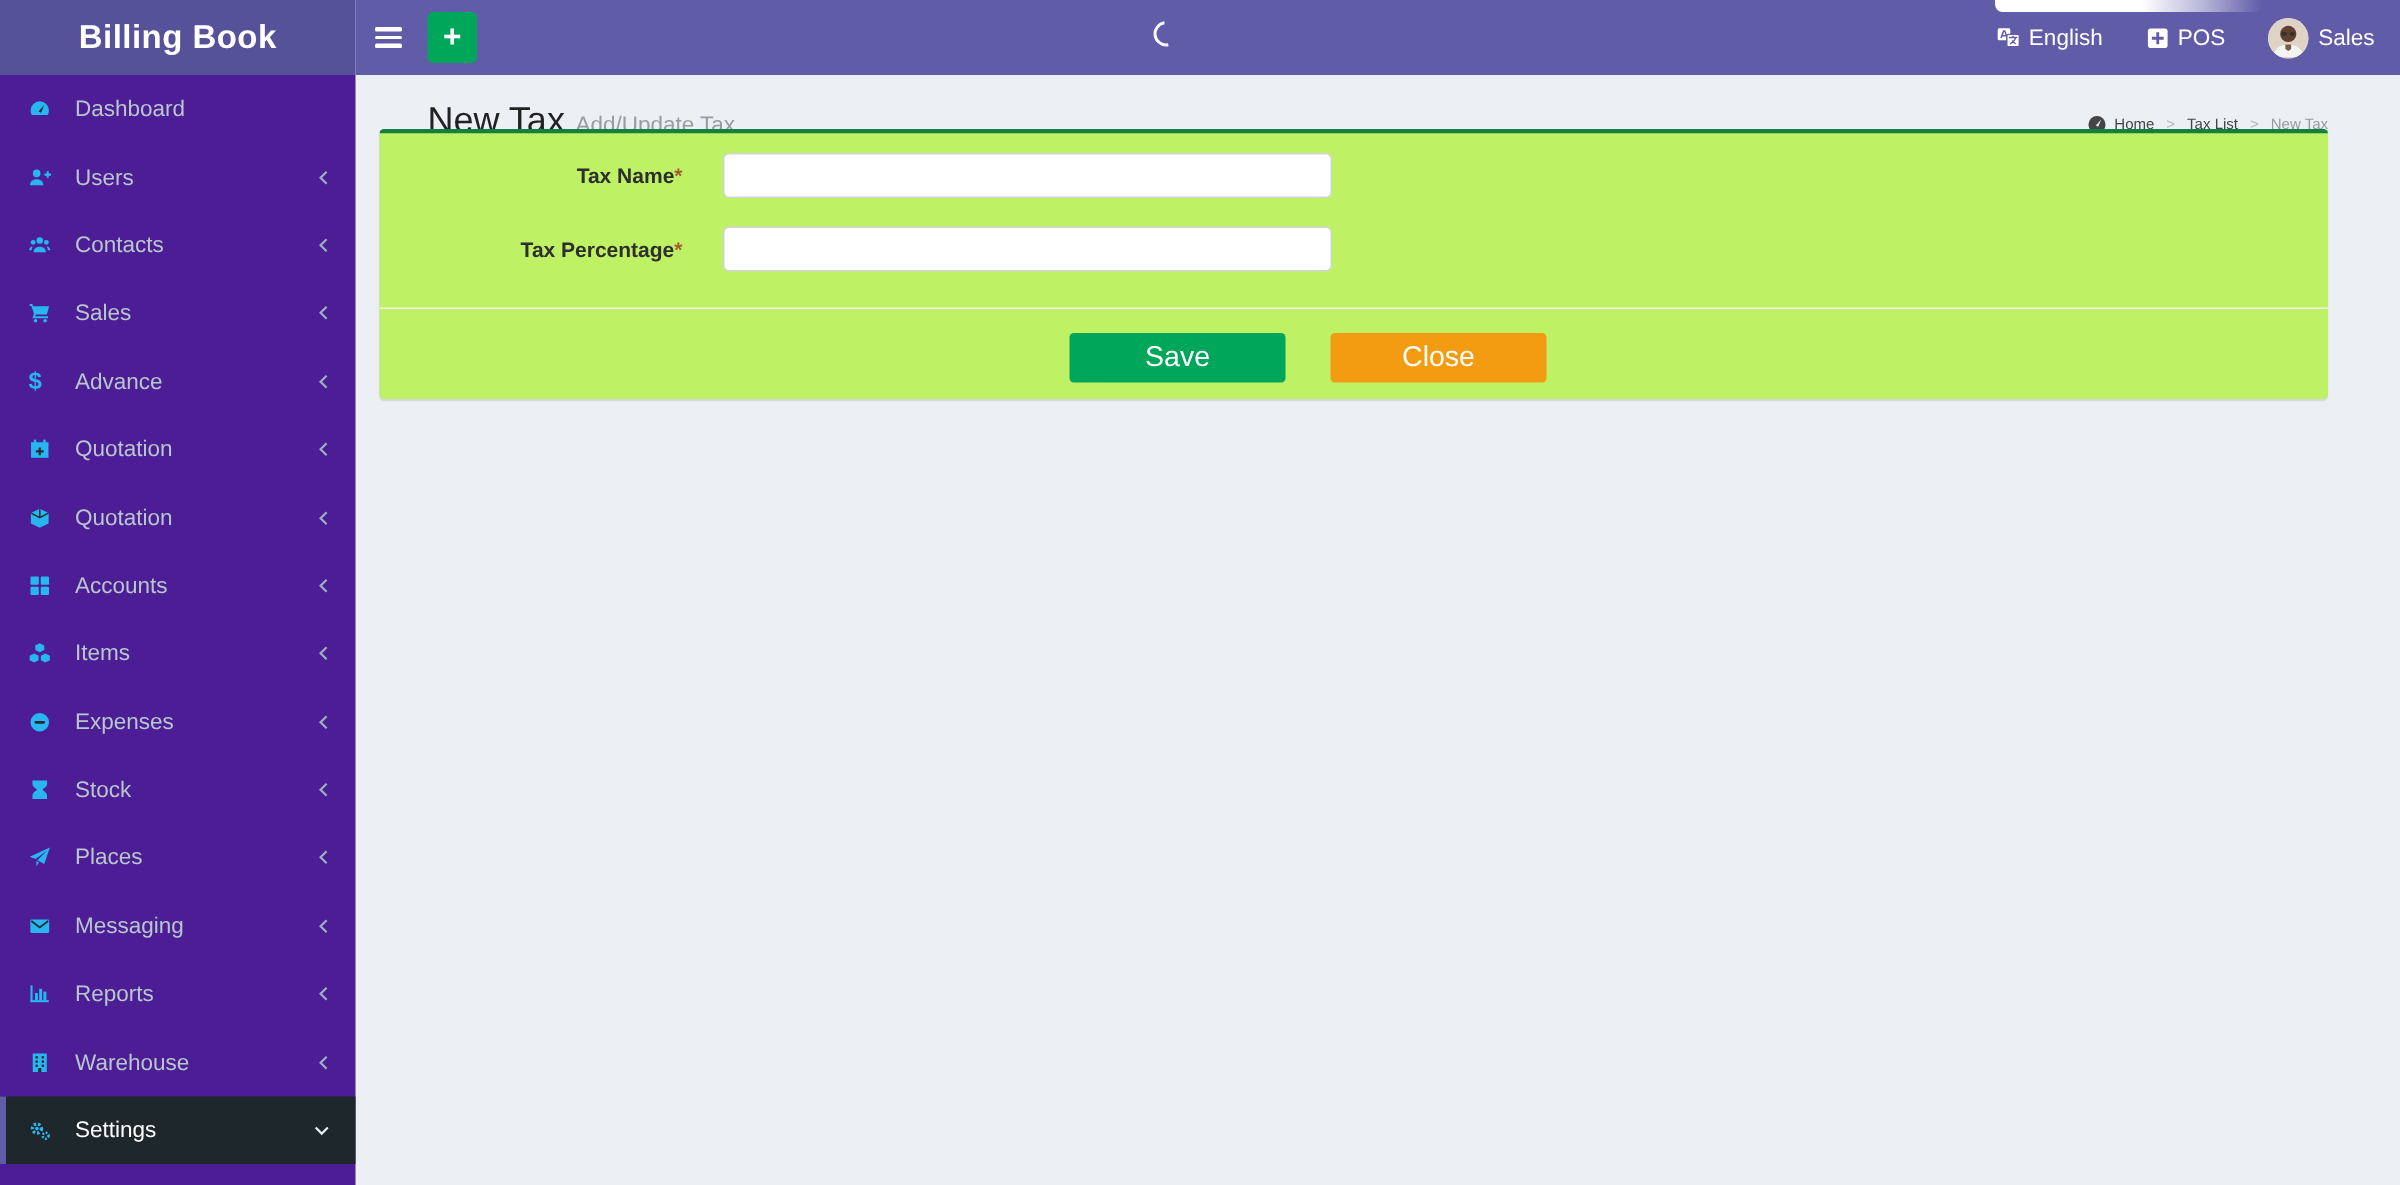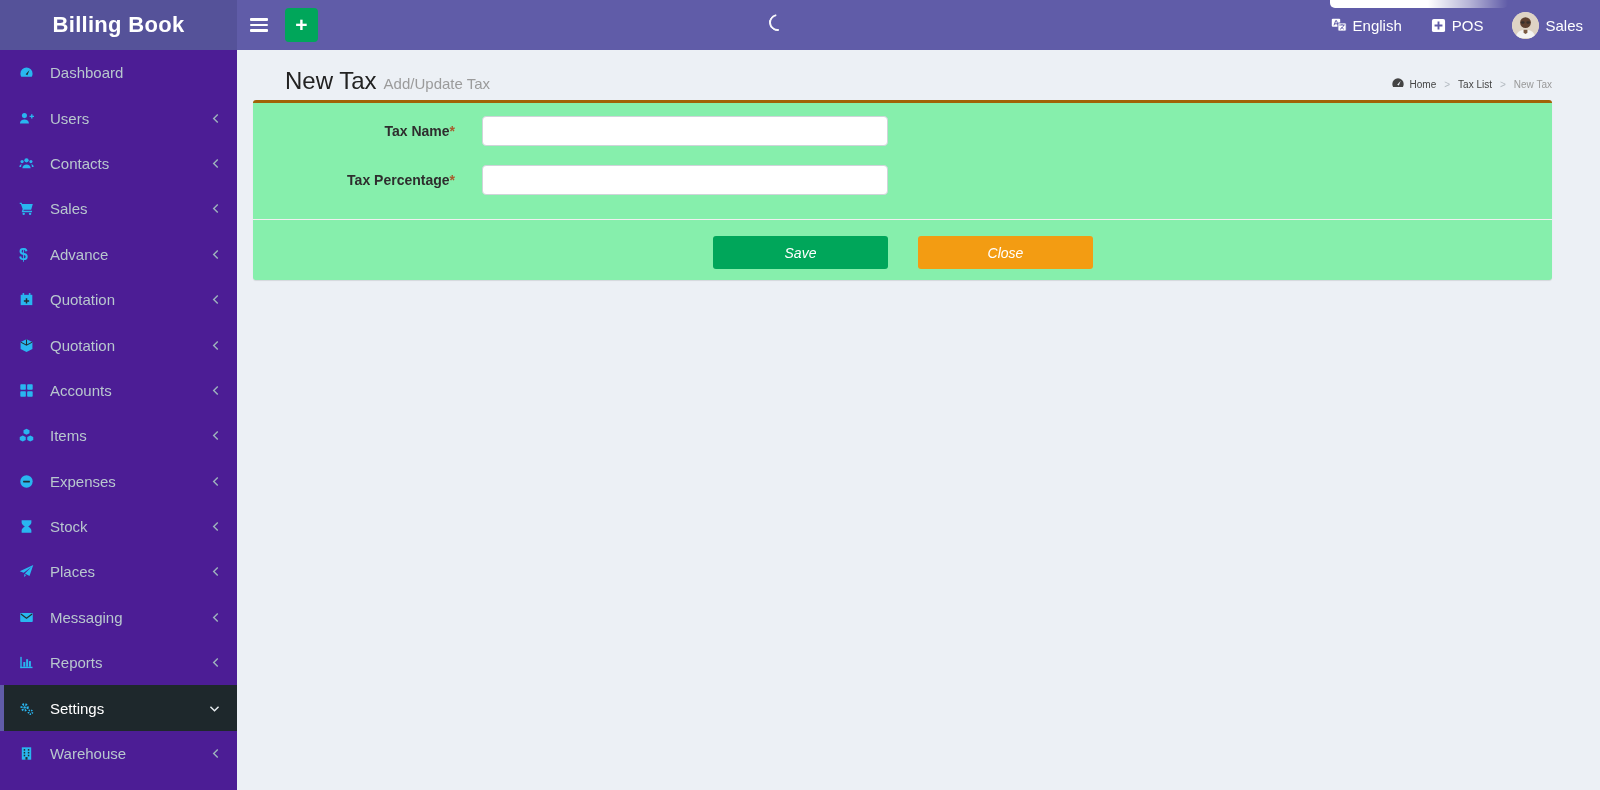--- a/index.html
+++ b/index.html
@@ -45,31 +45,31 @@
   .content { position:absolute; left:237px; top:50px; width:1363px; height:740px; }
   .content-header { display:flex; justify-content:space-between; align-items:flex-end;
                     padding:17px 48px 0 16px; }
   .page-title { font-size:24px; font-weight:400; color:#222;margin-left:32px; }
   .page-title small { font-size:15px; color:#9b9b9b; margin-left:7px; }
   .breadcrumb { display:flex; align-items:center; gap:8px; font-size:10px; color:#444; padding-bottom:3px; }
   .breadcrumb a { color:#444; text-decoration:none; display:flex; align-items:center; gap:5px; cursor:pointer; }
   .breadcrumb .sep { color:#b3bac0; }
   .breadcrumb .current { color:#999; }
 
-  .card { position:absolute; left:16px; top:50px; width:1299px; height:180px; background:#86efac;
-          border-top:3px solid #a16207; border-radius:3px; box-shadow:0 1px 1px rgba(0,0,0,.1); }
+  .card { position:absolute; left:16px; top:36px; width:1299px; height:180px; background:#bef264;
+          border-top:3px solid #15803d; border-radius:3px; box-shadow:0 1px 1px rgba(0,0,0,.1); }
   .card-body { padding:13px 0 0 0; }
   .form-row { display:flex; align-items:center; margin-bottom:19px; }
   .form-label { width:202px; text-align:right; font-weight:700; font-size:14px; color:#2e2e2e; }
   .req { color:#a85c2e; }
   .form-input { margin-left:27px; width:406px; height:30px; border:1px solid #cfd4d9; border-radius:4px;
                 padding:0 9px; font-size:14px; color:#333; outline:none; background:#fff; }
   .card-footer { border-top:1px solid #f0f0f0; margin-top:24px; padding:16px 0 0 460px; display:flex; gap:30px; }
-  .btn { width:175px; height:33px; border:none; border-radius:3px; color:#fff; font-size:14px;
-         font-family:inherit; cursor:pointer;font-style:italic; }
+  .btn { width:144px; height:33px; border:none; border-radius:3px; color:#fff; font-size:19px;
+         font-family:inherit; cursor:pointer; }
   .btn-save { background:#00a65a; }
   .btn-close { background:#f39c12; }
 </style>
 </head>
 <body>
 
 <div class="screen">
 
   <div class="logo">
     <span>Billing Book</span>
@@ -327,38 +327,20 @@
             <rect x="1.4" y="12.5" width="13" height="1.5"></rect>
             <rect x="4.6" y="7.5" width="2.1" height="5"></rect>
             <rect x="7.6" y="4.5" width="2.1" height="8"></rect>
             <rect x="10.6" y="6.5" width="2.1" height="6"></rect>
           </svg>
       </span>
       <span class="slabel">Reports</span>
       <span class="chev">
           <svg width="9" height="11" viewBox="0 0 10 12">
             <path d="M7.5 1.5 3 6l4.5 4.5" stroke="currentColor" stroke-width="1.6" fill="none"></path>
-          </svg>
-        </span>
-    </div>
-
-    <div class="side-item active">
-      <span class="icon-box">
-        <svg viewBox="0 0 16 16">
-            <g fill="none" stroke="currentColor">
-              <circle cx="6" cy="6.8" r="3.2" stroke-width="2.4" stroke-dasharray="1.7 1.4"></circle>
-              <circle cx="12.2" cy="11.9" r="2.1" stroke-width="1.8" stroke-dasharray="1.3 1.1"></circle>
-            </g>
-            <circle cx="6" cy="6.8" r="1.3" fill="currentColor"></circle>
-          </svg>
-      </span>
-      <span class="slabel">Settings</span>
-      <span class="chev">
-          <svg width="11" height="9" viewBox="0 0 12 10">
-            <path d="M1.5 3 6 7.5 10.5 3" stroke="currentColor" stroke-width="1.6" fill="none"></path>
           </svg>
         </span>
     </div>
 
     <div class="side-item">
       <span class="icon-box">
         <svg viewBox="0 0 16 16" fill="currentColor">
             <path d="M3 1.4h10v13.2H3z"></path>
             <g fill="#222d32">
               <rect x="5" y="3.3" width="1.6" height="1.7"></rect>
@@ -368,20 +350,38 @@
               <rect x="5" y="9.3" width="1.6" height="1.7"></rect>
               <rect x="9.4" y="9.3" width="1.6" height="1.7"></rect>
               <rect x="6.9" y="11.8" width="2.2" height="2.8"></rect>
             </g>
           </svg>
       </span>
       <span class="slabel">Warehouse</span>
       <span class="chev">
           <svg width="9" height="11" viewBox="0 0 10 12">
             <path d="M7.5 1.5 3 6l4.5 4.5" stroke="currentColor" stroke-width="1.6" fill="none"></path>
+          </svg>
+        </span>
+    </div>
+
+    <div class="side-item active">
+      <span class="icon-box">
+        <svg viewBox="0 0 16 16">
+            <g fill="none" stroke="currentColor">
+              <circle cx="6" cy="6.8" r="3.2" stroke-width="2.4" stroke-dasharray="1.7 1.4"></circle>
+              <circle cx="12.2" cy="11.9" r="2.1" stroke-width="1.8" stroke-dasharray="1.3 1.1"></circle>
+            </g>
+            <circle cx="6" cy="6.8" r="1.3" fill="currentColor"></circle>
+          </svg>
+      </span>
+      <span class="slabel">Settings</span>
+      <span class="chev">
+          <svg width="11" height="9" viewBox="0 0 12 10">
+            <path d="M1.5 3 6 7.5 10.5 3" stroke="currentColor" stroke-width="1.6" fill="none"></path>
           </svg>
         </span>
     </div>
   </div>
 
   <div class="content">
     <div class="content-header">
       <h1 class="page-title">
         <span>New Tax</span><small>Add/Update Tax</small>
       </h1>

